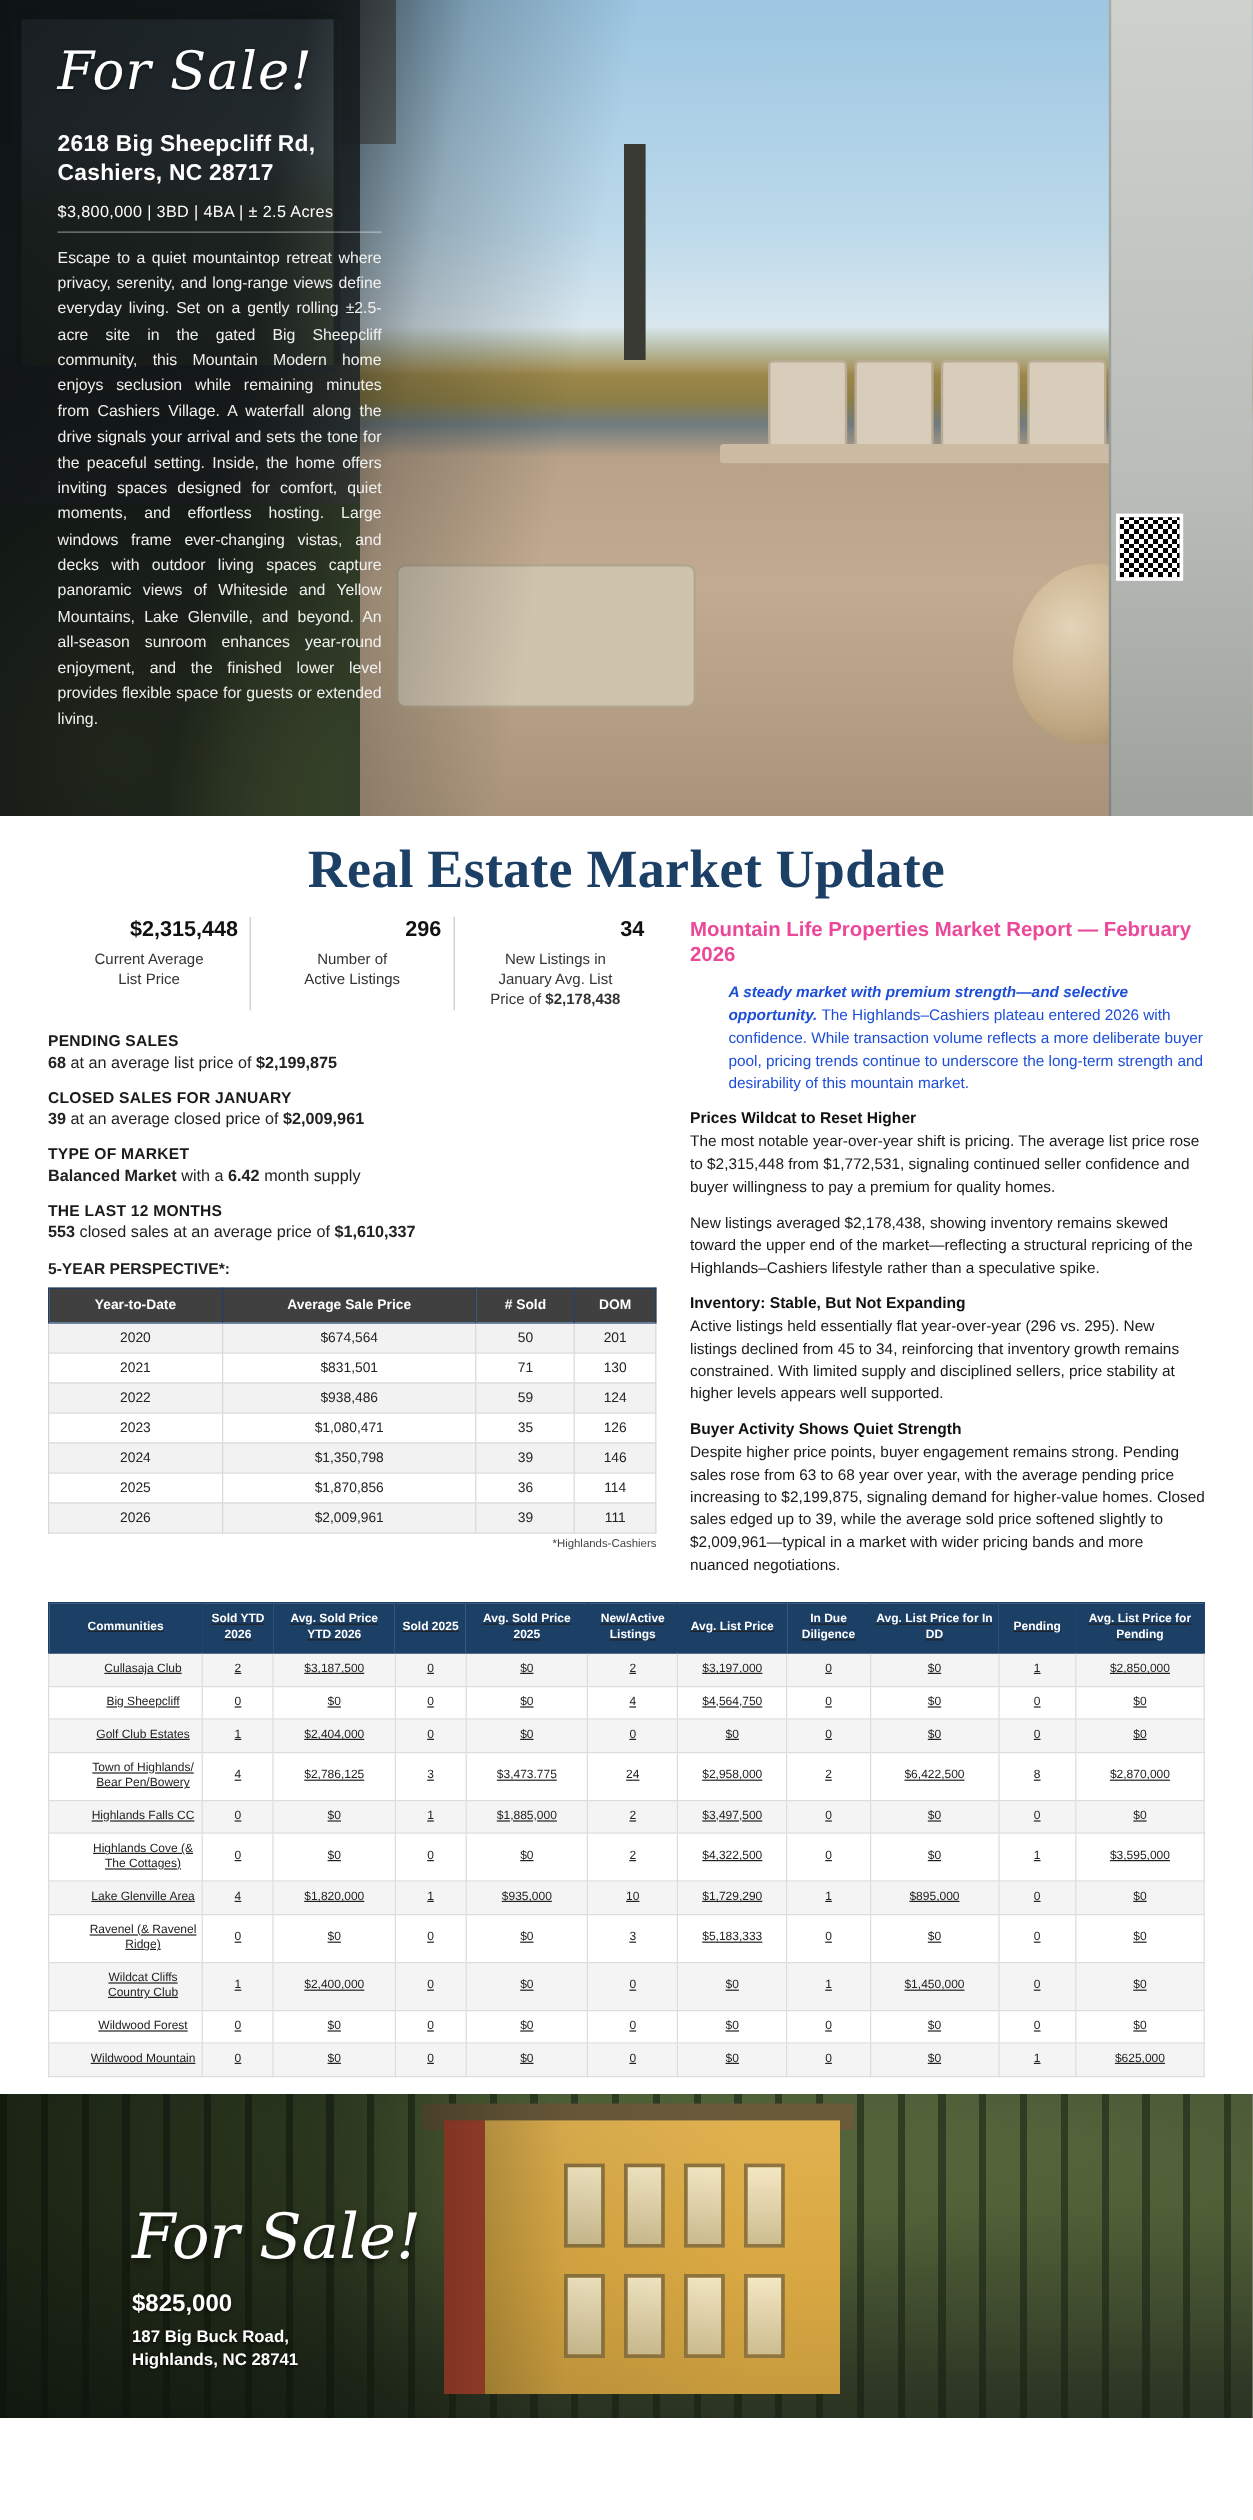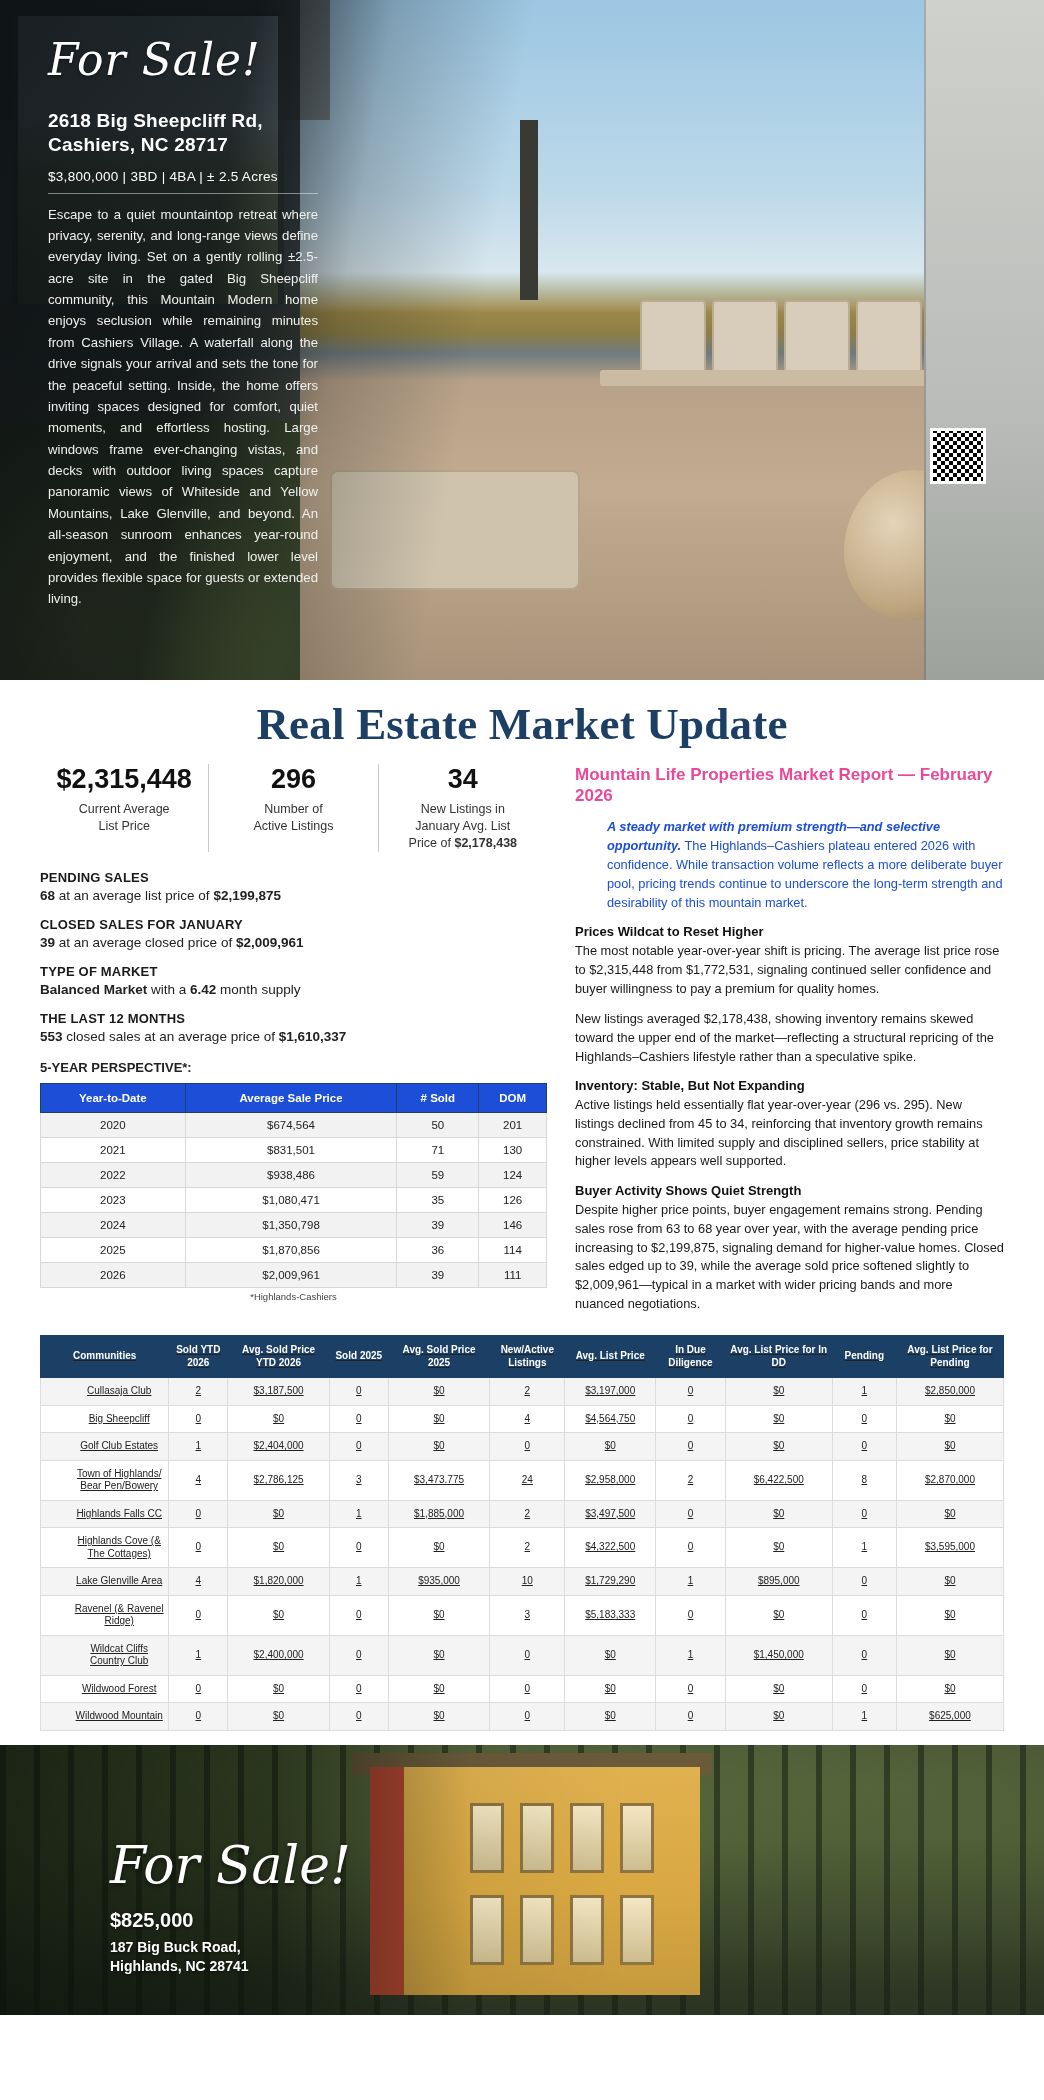--- a/index.html
+++ b/index.html
@@ -143,53 +143,53 @@
     display: flex;
     align-items: stretch;
     margin-bottom: 18px;
   }
   .stat {
     flex: 1;
     text-align: center;
     padding: 0 10px;
   }
   .stat + .stat { border-left: 1px solid #c9c9c9; }
-  .stat-value { font-size: 27px; font-weight: bold; color: #111; margin-bottom: 6px; }
+  .stat-value { font-size: 18px; font-weight: bold; color: #111; margin-bottom: 6px; text-align: right; }
   .stat-label { font-size: 12.5px; line-height: 1.35; color: #333; }
   .stat-label b { font-weight: bold; }
 
   .kv { margin-bottom: 14px; }
   .kv-head { font-size: 13px; font-weight: bold; letter-spacing: .2px; color: #1a1a1a; margin-bottom: 3px; }
   .kv-line { font-size: 13.5px; color: #222; }
   .kv-line b { font-weight: bold; }
 
   .perspective-head { font-size: 13px; font-weight: bold; margin: 16px 0 8px; }
 
   table.five {
     width: 100%;
     border-collapse: collapse;
     font-size: 11.5px;
   }
   table.five thead th {
-    background: #1d4ed8;
+    background: #404040;
     color: #fff;
     font-size: 11.5px;
     font-weight: bold;
     padding: 8px 4px;
     border: 1px solid #1c3f66;
   }
   table.five td {
     text-align: center;
     padding: 6px 4px;
     border: 1px solid #d8d8d8;
     color: #222;
   }
   table.five tbody tr:nth-child(odd) td { background: #f2f2f2; }
   table.five tbody tr:nth-child(even) td { background: #ffffff; }
-  .footnote { font-size: 9.5px; text-align: center; color: #444; margin-top: 3px; }
+  .footnote { font-size: 9.5px; text-align: right; color: #444; margin-top: 3px; }
 
   
   .r-title { font-size: 17px; font-weight: bold; line-height: 1.25; color: #ec4899; margin-bottom: 10px; }
   .r-lead { font-size: 12.8px; line-height: 1.5; margin-bottom: 12px; color: #1d4ed8; margin-left: 32px; }
   .r-lead i { font-weight: bold; font-style: italic; }
   .r-h { font-size: 13px; font-weight: bold; margin-bottom: 3px; color: #111; }
   .r-p { font-size: 12.8px; line-height: 1.46; margin-bottom: 12px; color: #1a1a1a; }
 
   
   .communities-wrap { padding: 10px 40px 0 40px; }

